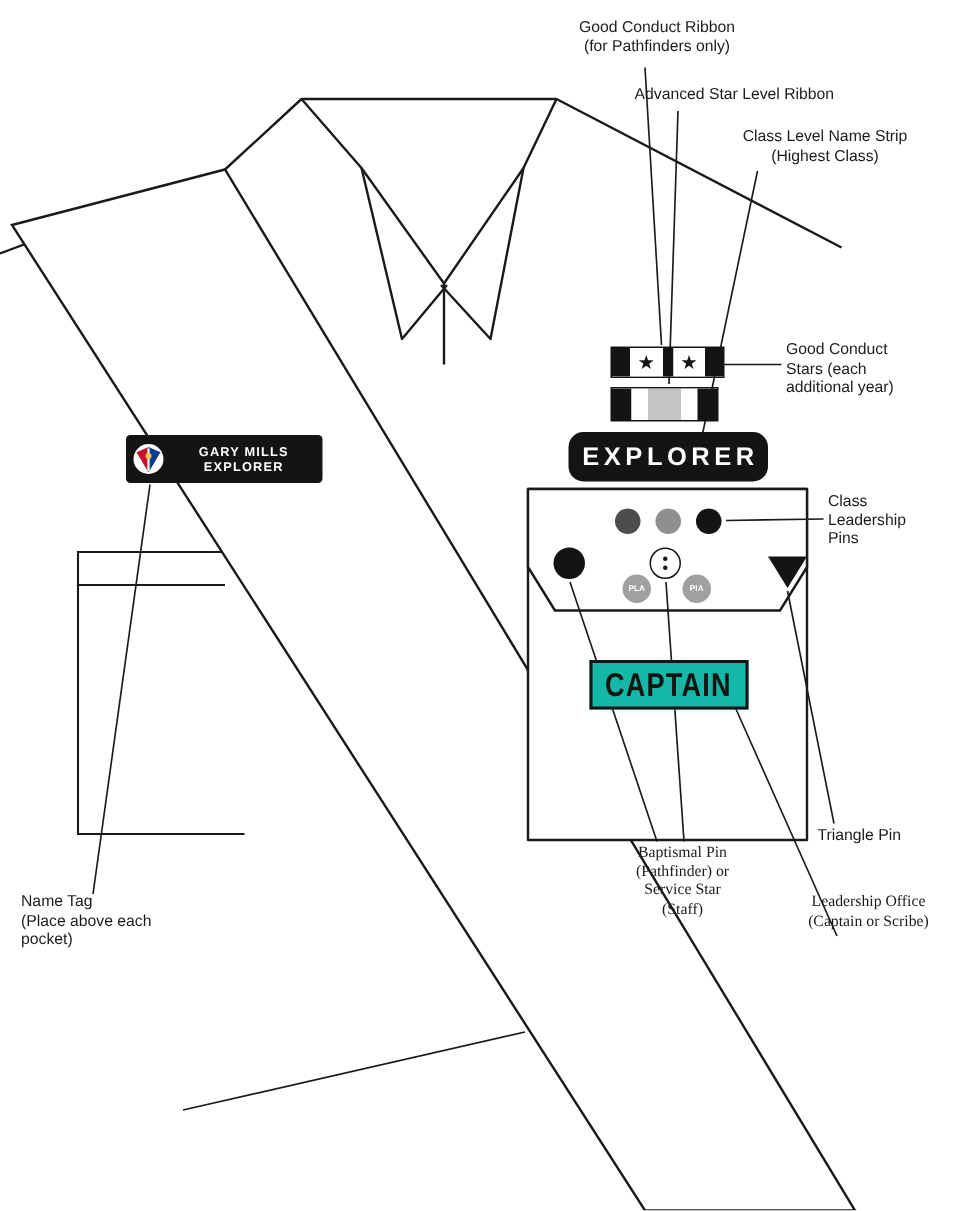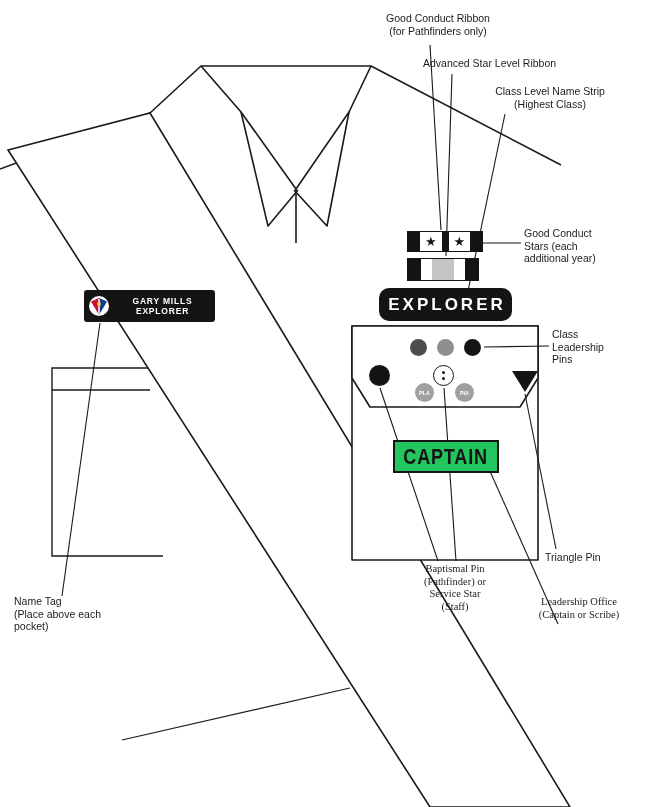--- a/index.html
+++ b/index.html
@@ -38,21 +38,21 @@
         box-sizing:border-box;display:flex;flex-direction:column;align-items:center;justify-content:center;gap:3px;}
   #pin-button i{width:3px;height:3px;border-radius:50%;background:#141414;}
   .pin-small{width:19px;height:19px;background:#a0a0a0;color:#fff;font-size:5.5px;font-weight:bold;
         display:flex;align-items:center;justify-content:center;}
   #pin-pla{left:415px;top:383px;}
   #pin-pia{left:455px;top:383px;}
   #pin-triangle{position:absolute;left:512px;top:371px;width:0;height:0;
         border-left:13px solid transparent;border-right:13px solid transparent;
         border-top:21px solid #141414;}
   
-  #captain-box{position:absolute;left:393px;top:440px;width:106px;height:33px;background:#22c55e;
+  #captain-box{position:absolute;left:393px;top:440px;width:106px;height:33px;background:#14b8a6;
         border:2.5px solid #141414;box-sizing:border-box;display:flex;align-items:center;justify-content:center;}
   #captain-box span{font-size:22px;font-weight:bold;color:#141414;transform:scaleX(.82);letter-spacing:1px;}
 </style>
 </head>
 <body>
 
 <div id="page">
 
   <svg id="lineart" width="648" height="807" viewBox="0 0 648 807">
     <g stroke="#1a1a1a" stroke-width="1.6" fill="none" stroke-linejoin="round">

